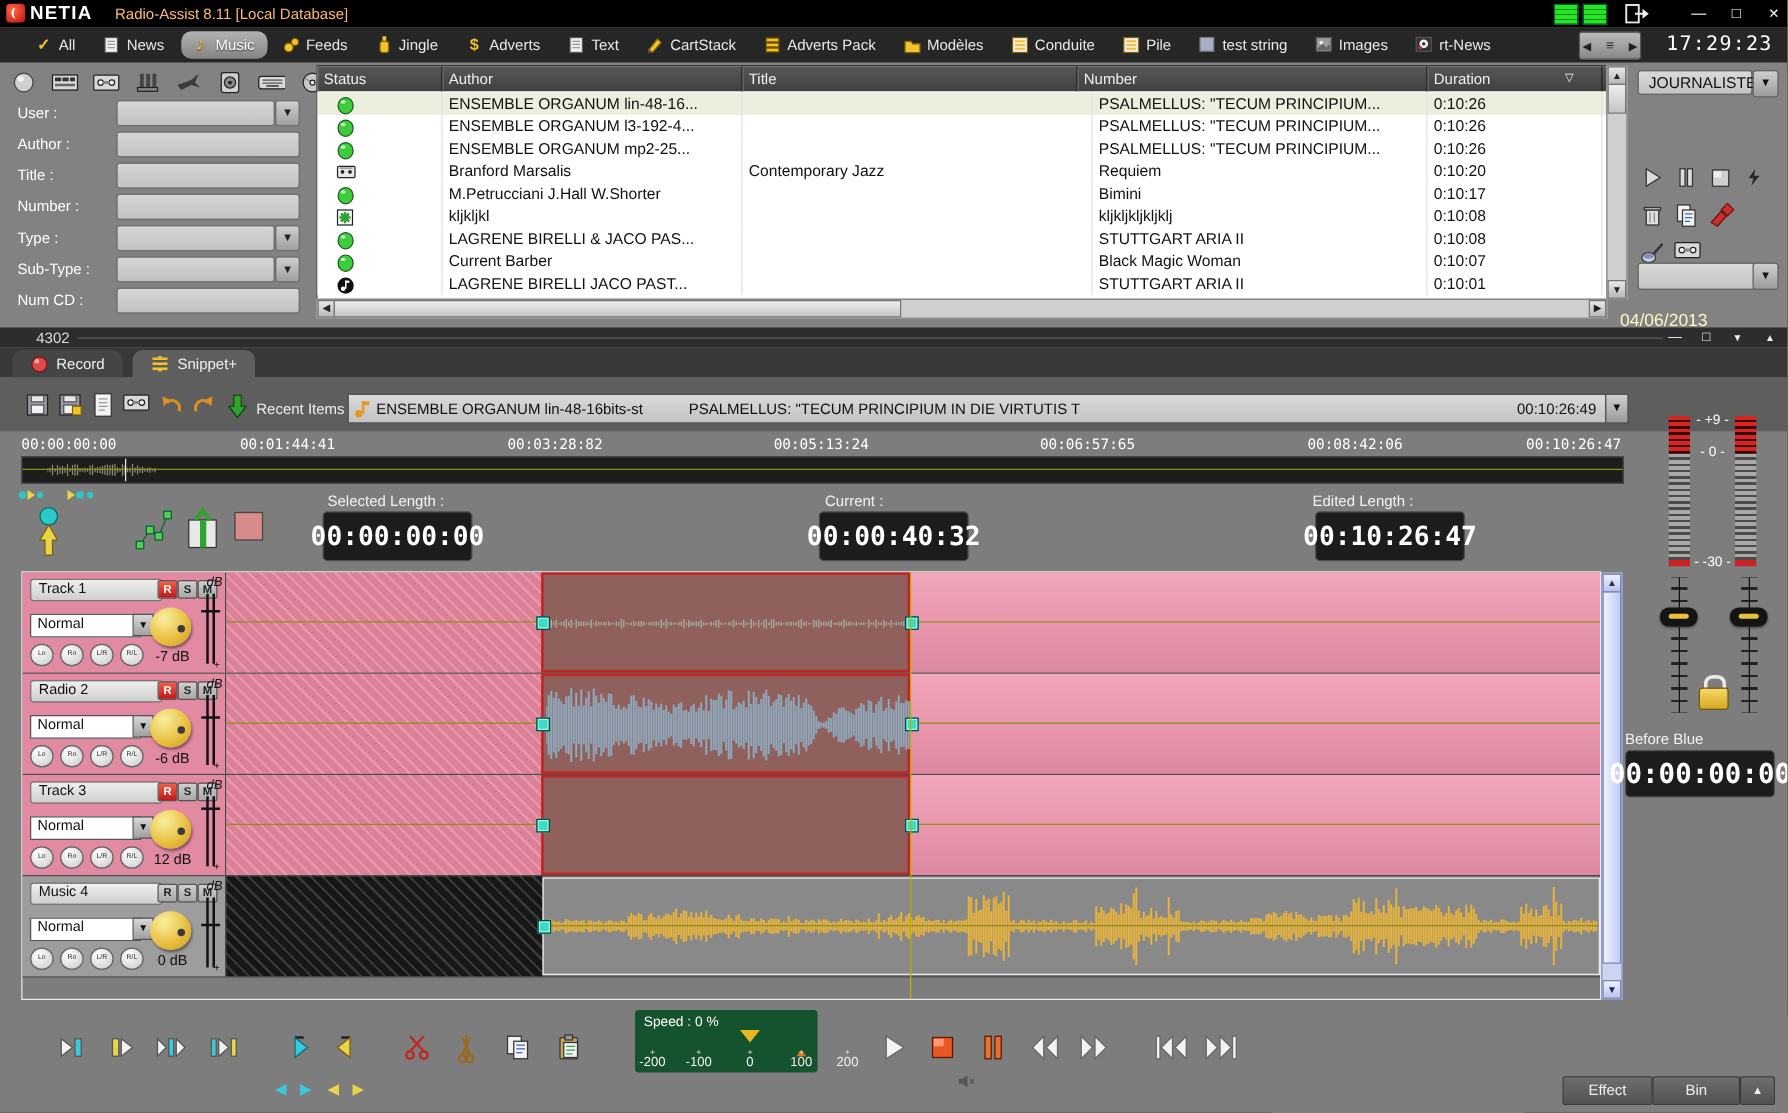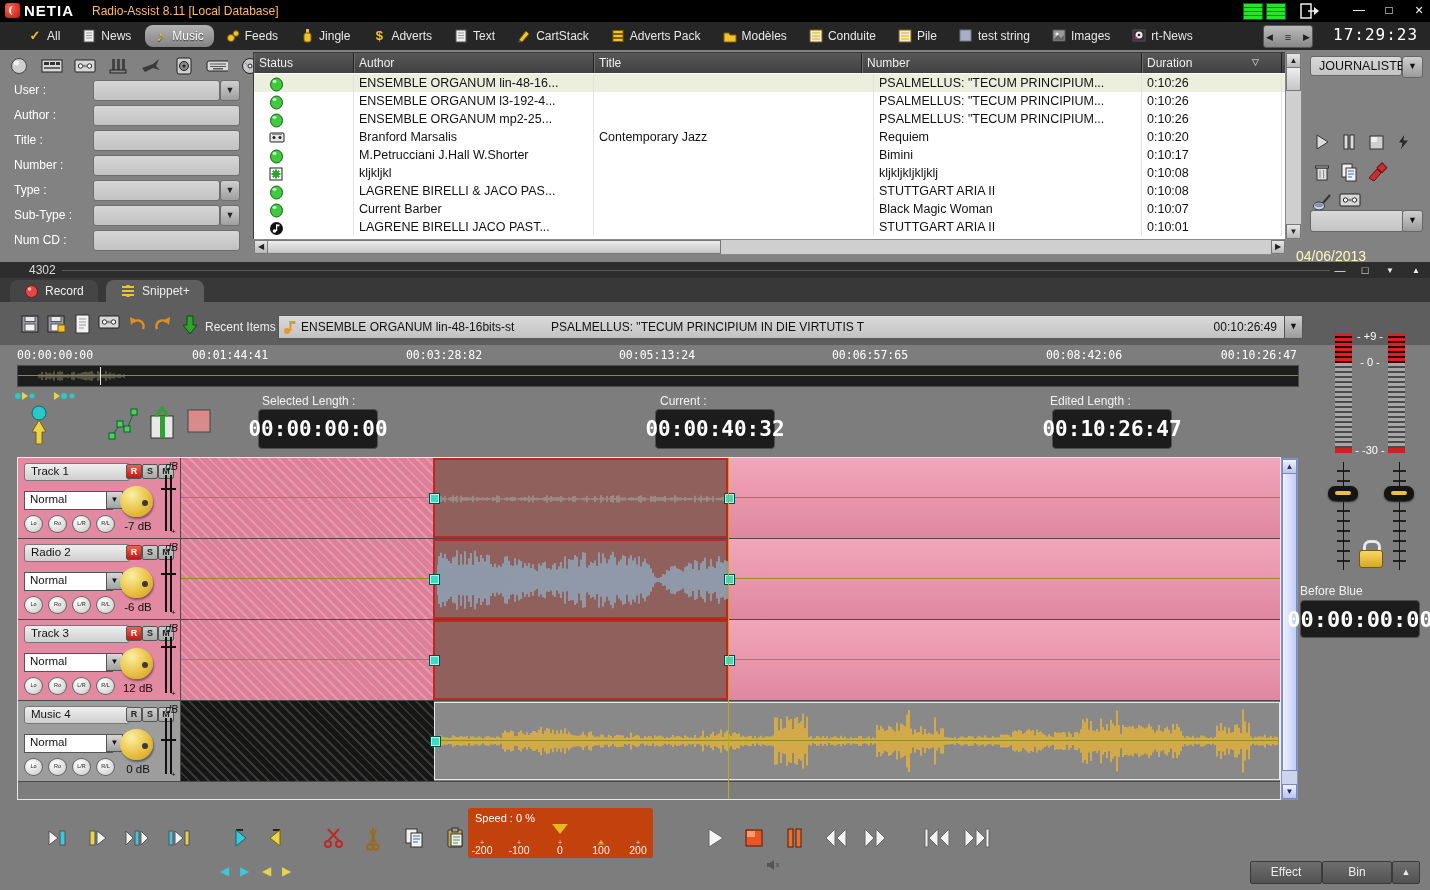--- a/index.html
+++ b/index.html
@@ -133,21 +133,21 @@
   .fader-handle:after{content:"";position:absolute;left:7px;top:5px;width:16px;height:4px;background:#e8c23a;border-radius:2px;}
   #lock{left:1357px;top:540px;width:26px;height:28px;}
   #lock .shackle{position:absolute;left:6px;top:0;width:12px;height:12px;border:3px solid #e8e8e8;border-bottom:none;border-radius:7px 7px 0 0;}
   #lock .body{position:absolute;left:2px;top:10px;width:22px;height:16px;background:linear-gradient(#f5d868,#d8a820);border:1px solid #7a5a00;border-radius:3px;}
   #beforeblue-label{left:1300px;top:584px;color:#f2f2f2;font-size:12px;}
   #beforeblue{left:1300px;top:600px;width:118px;height:36px;font-size:22px;font-weight:bold;}
 
   
   #transport{left:0;top:800px;width:1430px;height:90px;background:#7d7d7d;}
   .tpbtn{position:absolute;top:26px;width:28px;height:26px;}
-  #speedpanel{left:468px;top:8px;width:185px;height:50px;background:#c2410c;border-radius:3px;color:#fff;}
+  #speedpanel{left:508px;top:8px;width:146px;height:50px;background:#14532d;border-radius:3px;color:#fff;}
   #speed-label{position:absolute;left:7px;top:4px;font-size:11px;}
   #speed-ptr{position:absolute;top:16px;width:0;height:0;border-left:8px solid transparent;border-right:8px solid transparent;border-top:10px solid #e8b820;}
   .sp-tick{position:absolute;top:31px;color:#ddd;font-size:7px;}
   .sp-lab{position:absolute;top:36px;color:#f0f0f0;font-size:10.5px;transform:translateX(-50%);}
   #speed-orange{position:absolute;top:32px;width:0;height:0;border-left:4px solid transparent;border-right:4px solid transparent;border-bottom:5px solid #e07818;}
   .navtri{position:absolute;top:64px;width:14px;height:12px;}
   .btn-dark{position:absolute;top:61px;height:21px;background:linear-gradient(#6e6e6e,#525252);border:1px solid #3a3a3a;border-radius:2px;color:#eee;font-size:12px;text-align:center;line-height:20px;}
 </style>
 </head>
 <body>

